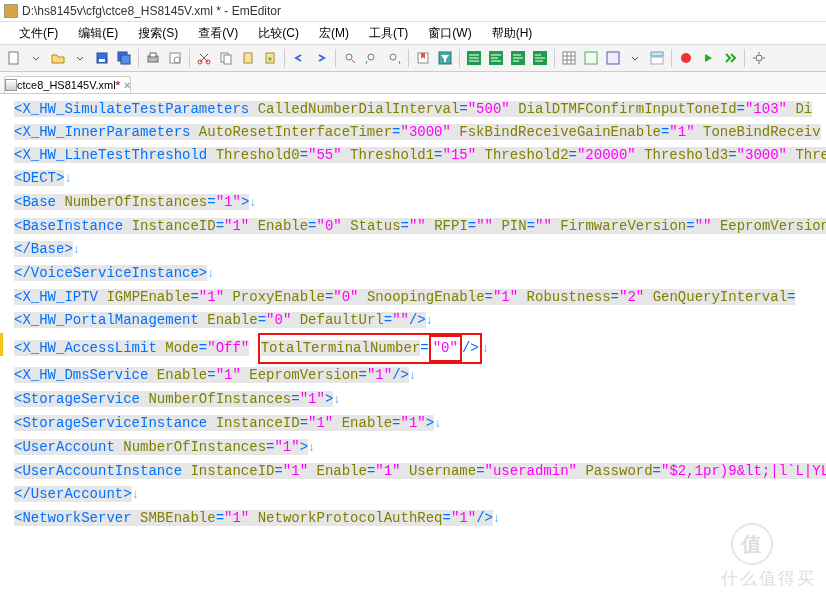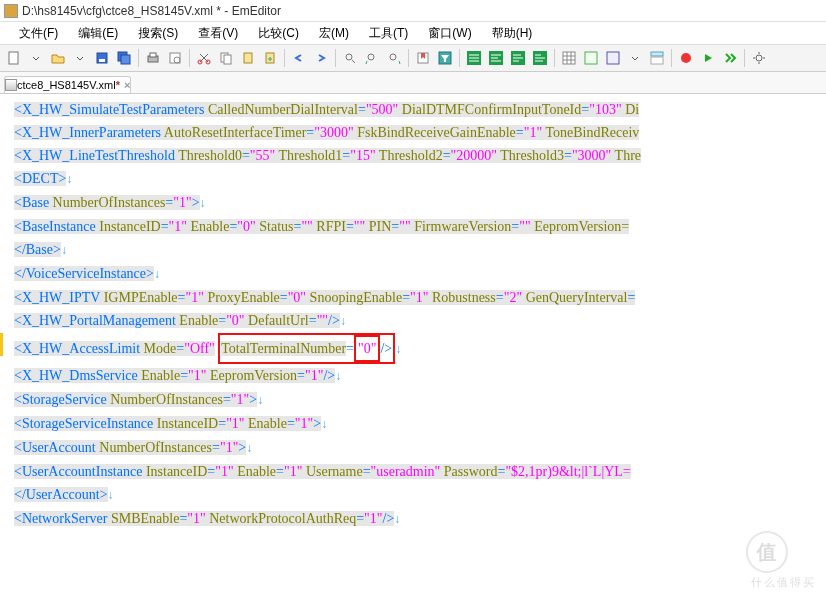--- a/index.html
+++ b/index.html
@@ -9,37 +9,37 @@
 .titlebar .txt { font-size: 12px; color: #333; }
 .menubar { height: 22px; display: flex; align-items: center; padding: 0 9px; gap: 0; background: #fff; }
 .menubar .m { padding: 2px 10px; cursor: default; font-size: 12px; }
 .toolbar { height: 28px; background: #f4f4f4; border-top: 1px solid #ddd; border-bottom: 1px solid #ccc; display: flex; align-items: center; padding: 0 4px; gap: 2px; }
 .tbtn { width: 20px; height: 20px; display: inline-flex; align-items: center; justify-content: center; border: 1px solid transparent; border-radius: 2px; cursor: pointer; }
 .sep { width: 1px; height: 18px; background: #ccc; margin: 0 2px; }
 .tabbar { height: 22px; background: #f8f8f8; border-bottom: 1px solid #ccc; display: flex; align-items: flex-end; padding: 0 4px; }
 .tab { display: flex; align-items: center; padding: 2px 0; background: #fff; border: 1px solid #ccc; border-bottom: none; border-radius: 3px 3px 0 0; font-size: 11px; }
 .tab .fico { width: 12px; height: 12px; background: linear-gradient(#fff,#ccc); border:1px solid #999; }
 .tab .close { color: #999; font-weight: bold; cursor: pointer; margin-left: 4px; }
-.editor { position: absolute; top: 94px; left: 0; right: 0; bottom: 0; background: #fff; font-family: Liberation Serif, serif; font-size: 14px; line-height: 23px; padding: 4px 0 0 14px; overflow: hidden; }
+.editor { position: absolute; top: 94px; left: 0; right: 0; bottom: 0; background: #fff; font-family: Liberation Mono, monospace; font-size: 14px; line-height: 23px; padding: 4px 0 0 14px; overflow: hidden; }
 .gutter { position: absolute; left: 0; top: 94px; bottom: 0; width: 14px; background: #f0f0f0; border-right: 1px solid #ddd; }
 .ln { white-space: nowrap; }
 .hlbg { background: #e6e6e6; }
 .at { color: #808000; }
 .eq { color: #0072ff; }
 .vl { color: #ff00ff; }
 .pc { color: #0072ff; }
 .eol { color: #4aa6ff; font-size: 12px; }
 .curline { position: relative; }
 .curline::before { content:""; position:absolute; left:-14px; top:0; width:3px; height:23px; background:#f5c518; }
 .selgreen { background: #e5e5e5; color: #000; }
 .boxred { border: 2px solid #e11; display: inline-block; padding: 0 1px; }
 .boxred-in { border: 2px solid #e11; display: inline-block; padding: 0 2px; }
 .watermark { position: absolute; right: 10px; bottom: 8px; opacity: 0.28; font-family: "Microsoft YaHei"; color: #888; text-align: center; pointer-events: none; }
 .watermark .big { width: 42px; height: 42px; border: 2px solid #aaa; border-radius: 50%; display:inline-flex; align-items:center; justify-content:center; font-size:20px; font-weight:bold; }
-.watermark .ttl { font-size: 11px; letter-spacing: 2px; margin-top: 2px; margin-left: 34px; }
+.watermark .ttl { font-size: 17px; letter-spacing: 2px; margin-top: 2px; margin-left: 34px; }
 svg { display: block; }
 </style>
 </head>
 <body>
 
 <div class="titlebar">
   <span class="ico"></span>
   <span class="txt">D:\hs8145v\cfg\ctce8_HS8145V.xml * - EmEditor</span>
 </div>
 

